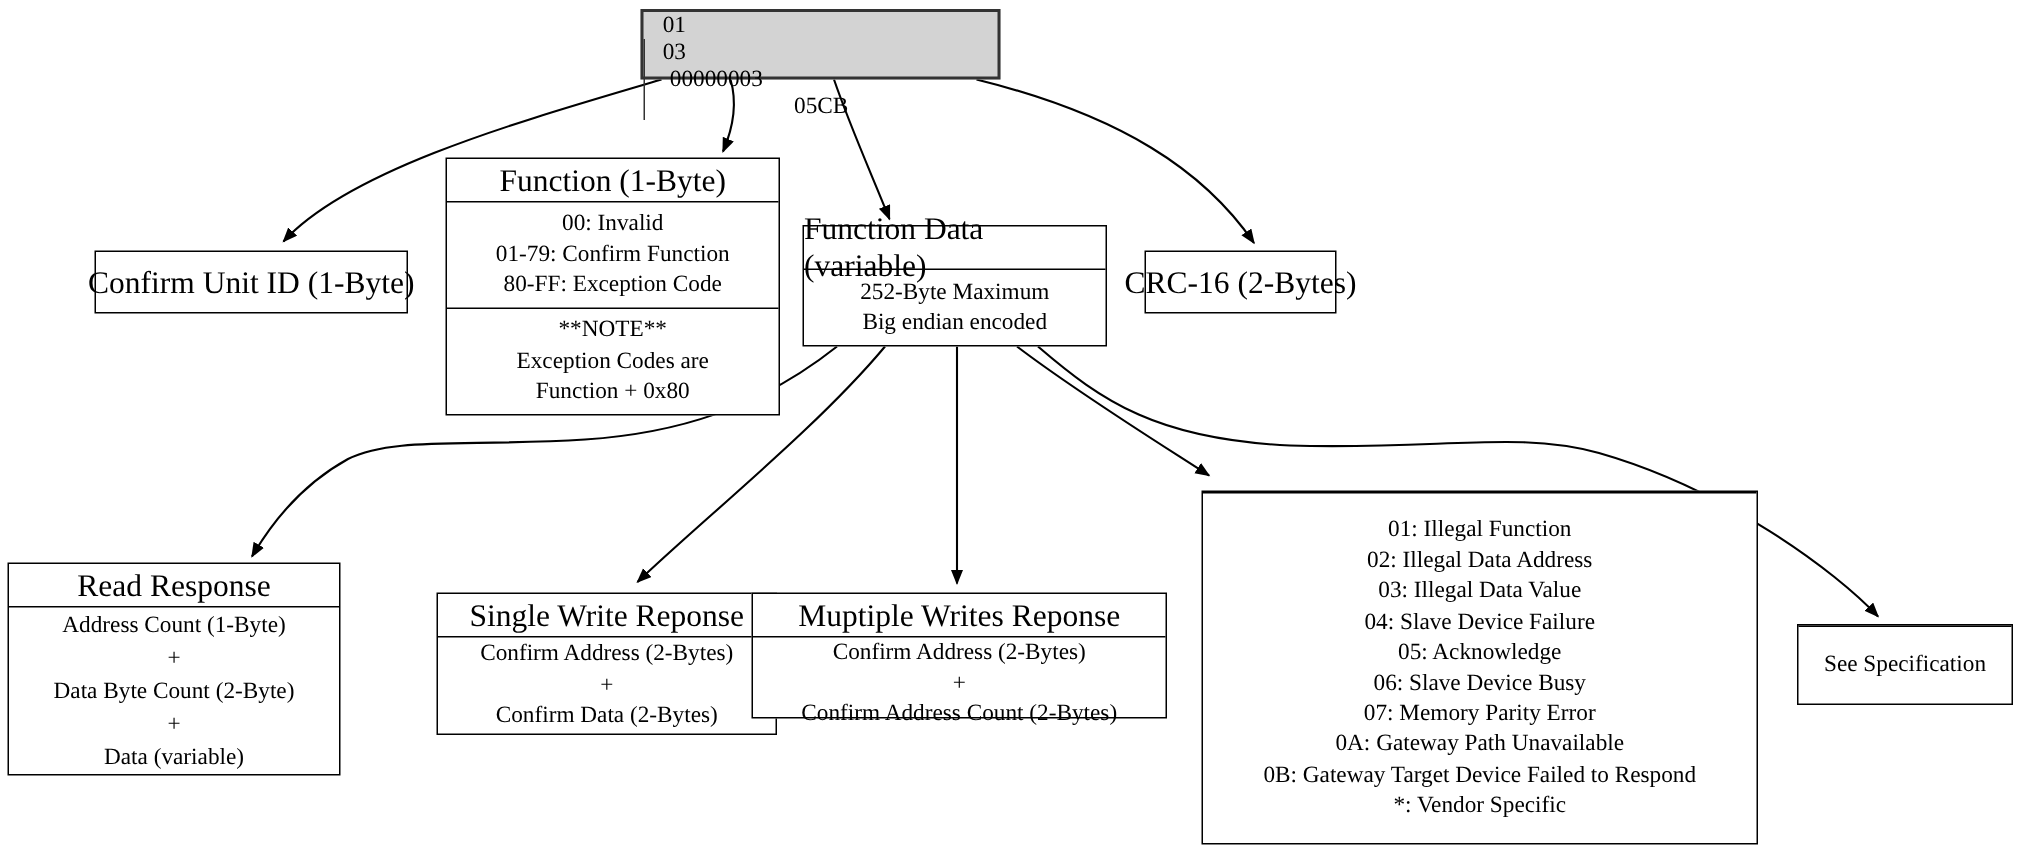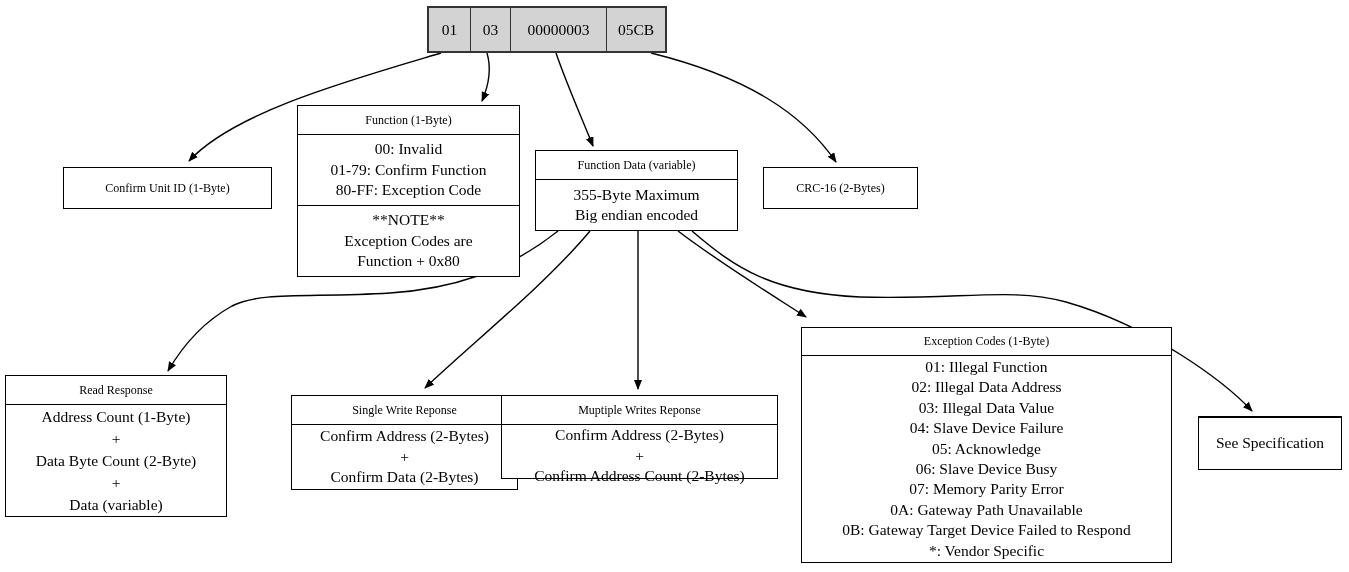--- a/index.html
+++ b/index.html
@@ -25,21 +25,21 @@
     background: #ffffff;
     border: 1.6px solid #000000;
     display: flex;
     flex-direction: column;
     color: #000000;
   }
   .node .title {
     display: flex;
     align-items: center;
     justify-content: center;
-    font-size: 12px;
+    font-size: 21px;
     flex: 0 0 auto;
   }
   .node .section {
     border-top: 1.4px solid #000000;
     display: flex;
     flex-direction: column;
     align-items: center;
     justify-content: center;
     flex: 1 1 auto;
     font-size: 15.5px;
@@ -50,21 +50,21 @@
     justify-content: center;
     align-items: center;
     flex-direction: row;
   }
   
   #packet {
     position: absolute;
     left: 427px; top: 6px;
     width: 240px; height: 47px;
     display: flex;
-    flex-direction: row;
+    flex-direction: column;
     background: #d3d3d3;
     border: 2px solid #333333;
   }
   #packet .cell {
     display: flex;
     align-items: center;
     justify-content: center;
     font-size: 15.5px;
     color: #000000;
     border-left: 1.6px solid #333333;
@@ -117,26 +117,26 @@
     <div class="section">
       <div>**NOTE**</div>
       <div>Exception Codes are</div>
       <div>Function + 0x80</div>
     </div>
   </div>
 
   <div class="node" style="left:535px; top:150px; width:203px; height:81px;">
     <div class="title" style="height:28px">Function Data (variable)</div>
     <div class="section">
-      <div>355-Byte Maximum</div>
+      <div>252-Byte Maximum</div>
       <div>Big endian encoded</div>
     </div>
   </div>
 
-  <div class="node single-line" style="left:763px; top:167px; width:155px; height:42px;">
+  <div class="node single-line" style="left:763px; top:167px; width:128px; height:42px;">
     <div class="title">CRC-16 (2-Bytes)</div>
   </div>
 
   <div class="node" style="left:5px; top:375px; width:222px; height:142px;">
     <div class="title" style="height:28px">Read Response</div>
     <div class="section" style="line-height:22px">
       <div>Address Count (1-Byte)</div>
       <div>+</div>
       <div>Data Byte Count (2-Byte)</div>
       <div>+</div>
@@ -156,21 +156,20 @@
   <div class="node" style="left:501px; top:395px; width:277px; height:84px;">
     <div class="title" style="height:28px">Muptiple Writes Reponse</div>
     <div class="section">
       <div>Confirm Address (2-Bytes)</div>
       <div>+</div>
       <div>Confirm Address Count (2-Bytes)</div>
     </div>
   </div>
 
   <div class="node" style="left:801px; top:327px; width:371px; height:236px;">
-    <div class="title" style="height:27px">Exception Codes (1-Byte)</div>
     <div class="section" style="line-height:20.4px">
       <div>01: Illegal Function</div>
       <div>02: Illegal Data Address</div>
       <div>03: Illegal Data Value</div>
       <div>04: Slave Device Failure</div>
       <div>05: Acknowledge</div>
       <div>06: Slave Device Busy</div>
       <div>07: Memory Parity Error</div>
       <div>0A: Gateway Path Unavailable</div>
       <div>0B: Gateway Target Device Failed to Respond</div>

